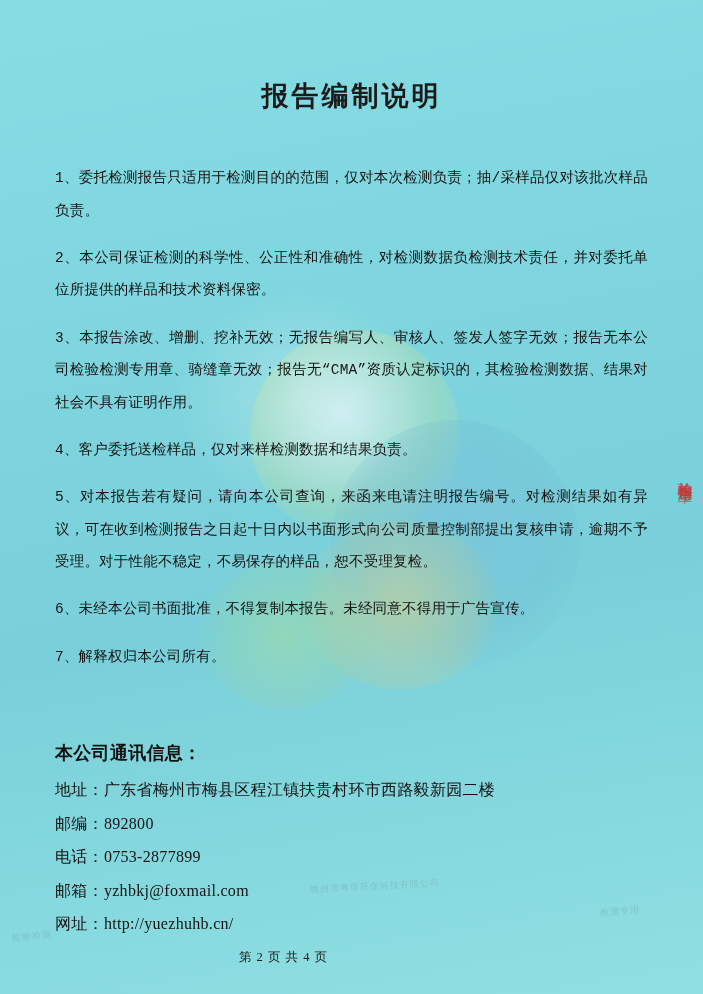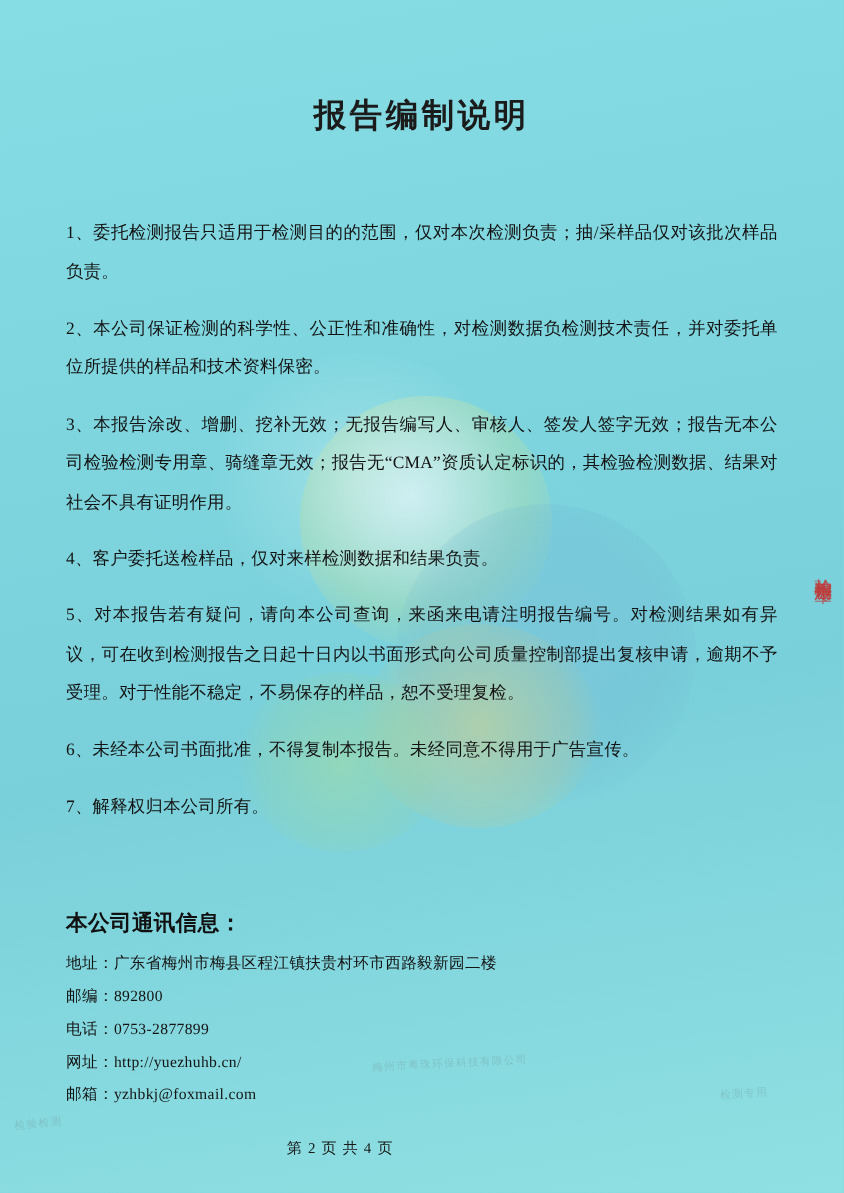--- a/index.html
+++ b/index.html
@@ -86,42 +86,43 @@
     text-align: center;
     font-size: 27px;
     font-weight: bold;
     letter-spacing: 3px;
     color: #1b1b1b;
     margin-top: 78px;
     margin-bottom: 0;
     font-family: "Liberation Serif", serif;
   }
   .clauses {
-    margin-top: 64px;
+    margin-top: 48px;
+    font-family: Liberation Mono, monospace;
   }
   .clause {
     font-size: 14.5px;
     line-height: 2.25;
     color: #141414;
     text-align: justify;
     margin-bottom: 6px;
     letter-spacing: 0.2px;
   }
   .contact-block {
     margin-top: 62px;
   }
   .contact-heading {
     font-size: 18px;
     font-weight: bold;
     color: #111;
     line-height: 2.1;
     letter-spacing: 0.3px;
   }
   .contact-line {
-    font-size: 13px;
+    font-size: 16px;
     color: #141414;
     line-height: 2.1;
     letter-spacing: 0.3px;
   }
   .footer {
     position: absolute;
     left: 0;
     bottom: 28px;
     width: 567px;
     text-align: center;
@@ -159,21 +160,21 @@
       <p class="clause">5、对本报告若有疑问，请向本公司查询，来函来电请注明报告编号。对检测结果如有异议，可在收到检测报告之日起十日内以书面形式向公司质量控制部提出复核申请，逾期不予受理。对于性能不稳定，不易保存的样品，恕不受理复检。</p>
       <p class="clause">6、未经本公司书面批准，不得复制本报告。未经同意不得用于广告宣传。</p>
       <p class="clause">7、解释权归本公司所有。</p>
     </div>
 
     <div class="contact-block">
       <div class="contact-heading">本公司通讯信息：</div>
       <div class="contact-line">地址：广东省梅州市梅县区程江镇扶贵村环市西路毅新园二楼</div>
       <div class="contact-line">邮编：892800</div>
       <div class="contact-line">电话：0753-2877899</div>
+      <div class="contact-line">邮箱：yzhbkj@foxmail.com</div>
       <div class="contact-line">网址：http://yuezhuhb.cn/</div>
-      <div class="contact-line">邮箱：yzhbkj@foxmail.com</div>
     </div>
 
   </div>
 
   <div class="footer">第 2 页 共 4 页</div>
 
 </div>
 
 </body></html>

